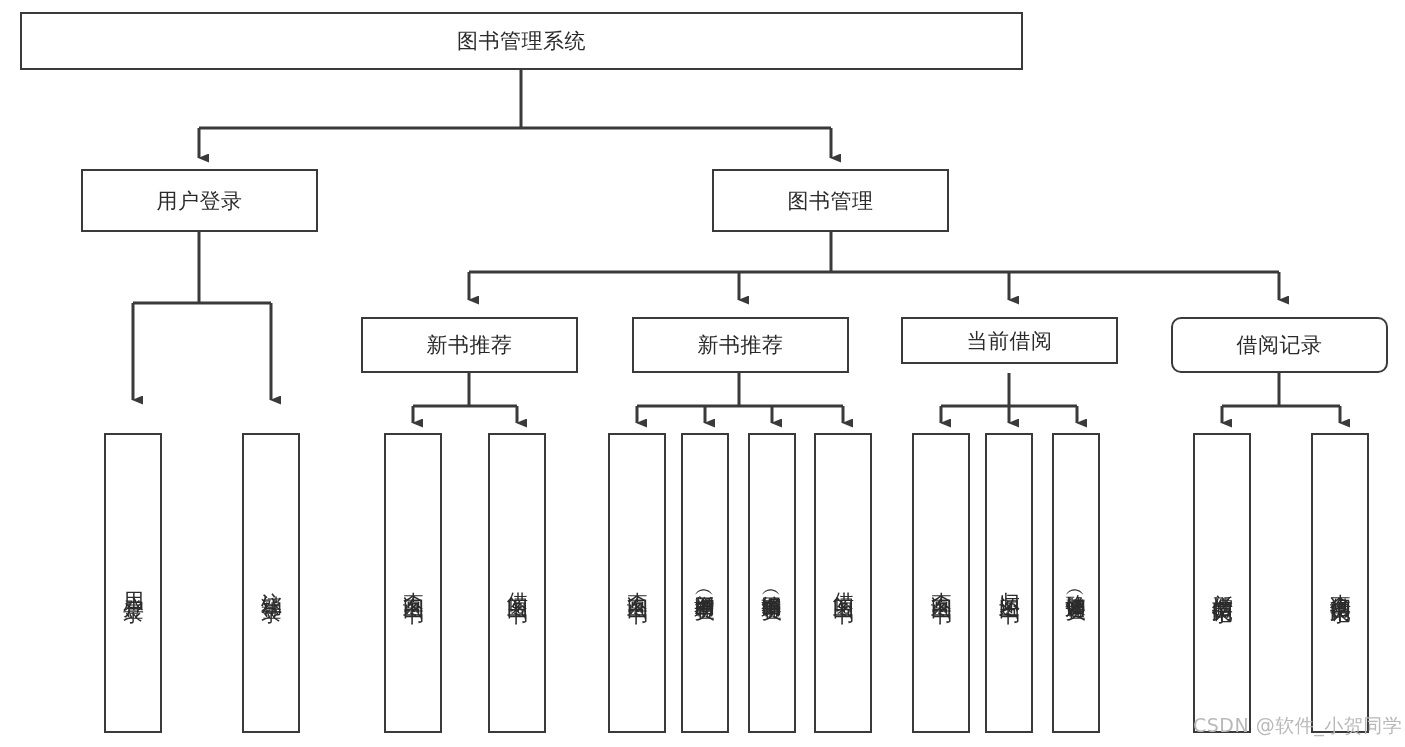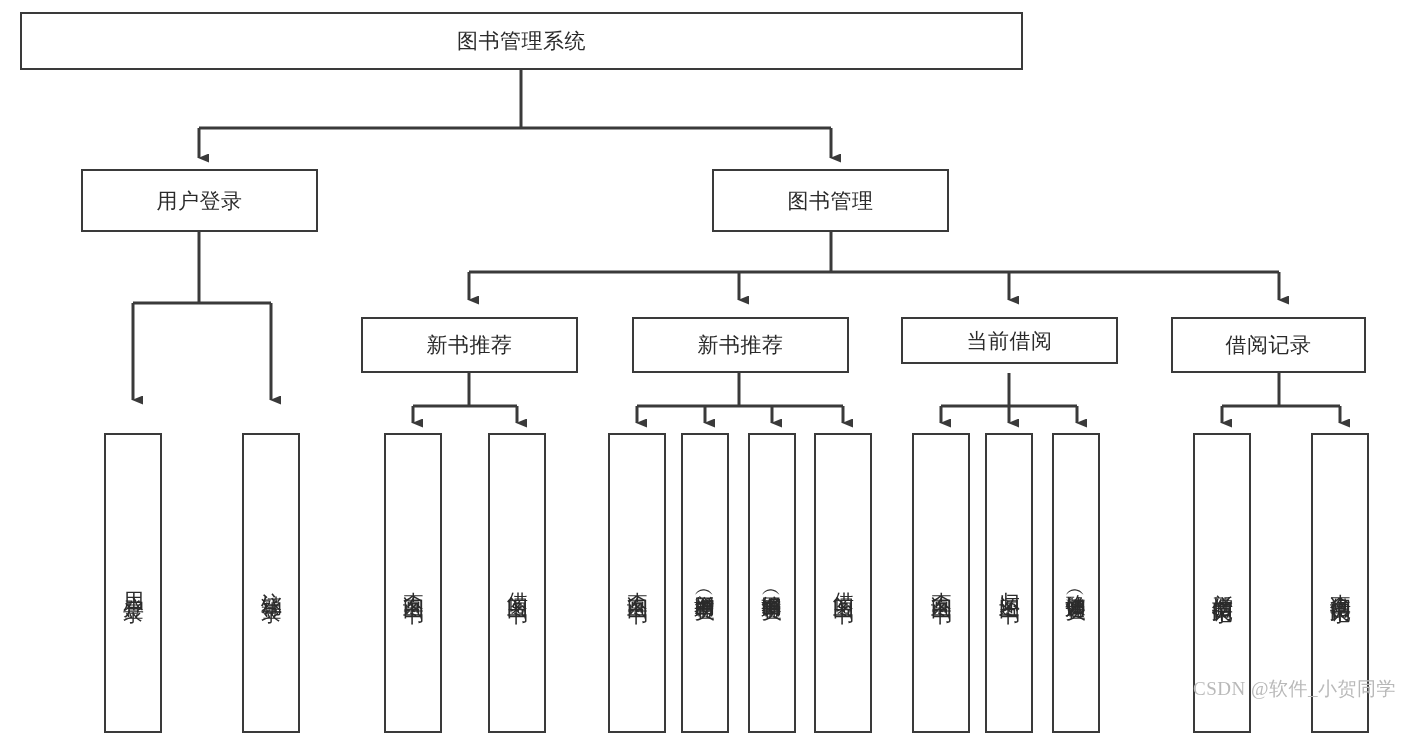--- a/index.html
+++ b/index.html
@@ -133,21 +133,21 @@
   </div>
 
   <div class="node-box horizontal" style="left:632px; top:317px; width:217px; height:56px;">
     <span>新书推荐</span>
   </div>
 
   <div class="node-box horizontal" style="left:901px; top:317px; width:217px; height:47px;">
     <span>当前借阅</span>
   </div>
 
-  <div class="node-box horizontal" style="left:1171px; top:317px; width:195px; height:56px;">
+  <div class="node-box horizontal" style="left:1171px; top:317px; width:217px; height:56px;border-radius:10px;">
     <span>借阅记录</span>
   </div>
 
   <div class="node-box vertical" style="left:104px; top:433px; width:58px; height:300px;">
     <span>用户登录</span>
   </div>
 
   <div class="node-box vertical" style="left:242px; top:433px; width:58px; height:300px;">
     <span>注销登录</span>
   </div>
@@ -189,15 +189,15 @@
   </div>
 
   <div class="node-box vertical" style="left:1193px; top:433px; width:58px; height:300px; letter-spacing:2px;">
     <span>新增借阅记录</span>
   </div>
 
   <div class="node-box vertical" style="left:1311px; top:433px; width:58px; height:300px; letter-spacing:2px;">
     <span>查询借阅记录</span>
   </div>
 
-  <div class="watermark" style="left:1193px; top:676px;font-family:Liberation Serif, serif;">CSDN @软件_小贺同学</div>
+  <div class="watermark" style="left:1193px; top:713px;">CSDN @软件_小贺同学</div>
 
 </div>
 
 </body></html>

